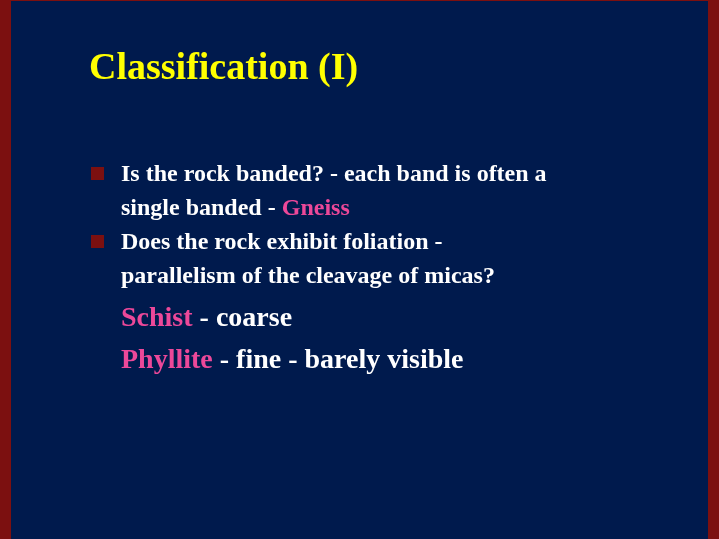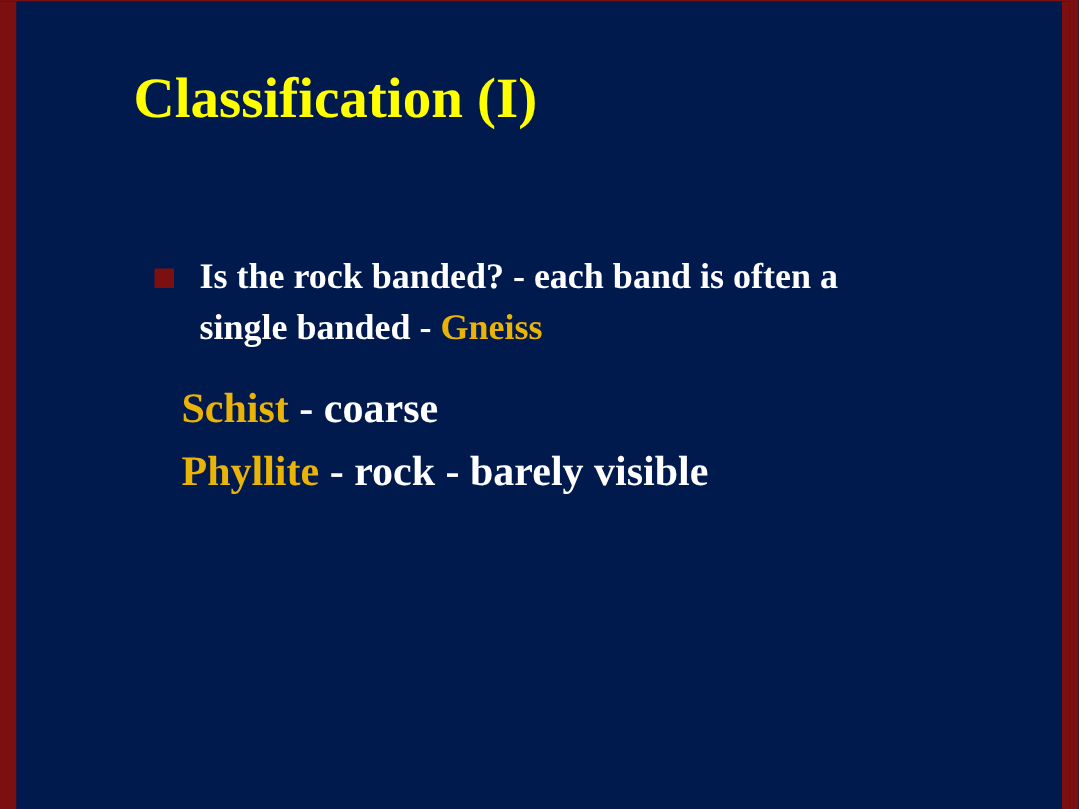--- a/index.html
+++ b/index.html
@@ -54,21 +54,21 @@
   }
   .body-block {
     position: absolute;
     left: 78px;
     top: 155px;
     width: 600px;
   }
   .bullet-row {
     position: relative;
     display: block;
-    margin: 12px;
+    margin: 0;
     padding: 0 0 0 32px;
     color: #ffffff;
     font-size: 24px;
     font-weight: bold;
     line-height: 34px;
   }
   .bullet-marker {
     position: absolute;
     left: 2px;
     top: 11px;
@@ -79,21 +79,21 @@
   }
   .sub-row {
     display: block;
     padding: 0 0 0 32px;
     color: #ffffff;
     font-size: 28px;
     font-weight: bold;
     line-height: 42px;
   }
   .red {
-    color: #eab308;
+    color: #ec4899;
   }
   .gap-small { height: 4px; }
 </style>
 </head>
 <body>
 
 <div class="slide">
   <div class="edge-left"></div>
   <div class="edge-right"></div>
   <div class="inner">
@@ -101,27 +101,32 @@
     <div class="title">Classification (I)</div>
 
     <div class="body-block">
 
       <div class="bullet-row">
         <span class="bullet-marker"></span>
         <span>Is the rock banded? - each band is often a</span><br>
         <span>single banded - </span><span class="red">Gneiss</span>
       </div>
 
+      <div class="bullet-row">
+        <span class="bullet-marker"></span>
+        <span>Does the rock exhibit foliation -</span><br>
+        <span>parallelism of the cleavage of micas?</span>
+      </div>
 
       <div class="gap-small"></div>
 
       <div class="sub-row">
         <span class="red">Schist</span><span> - coarse</span>
       </div>
 
       <div class="sub-row">
-        <span class="red">Phyllite</span><span> - rock - barely visible</span>
+        <span class="red">Phyllite</span><span> - fine - barely visible</span>
       </div>
 
 
     </div>
   </div>
 </div>
 
 </body></html>

